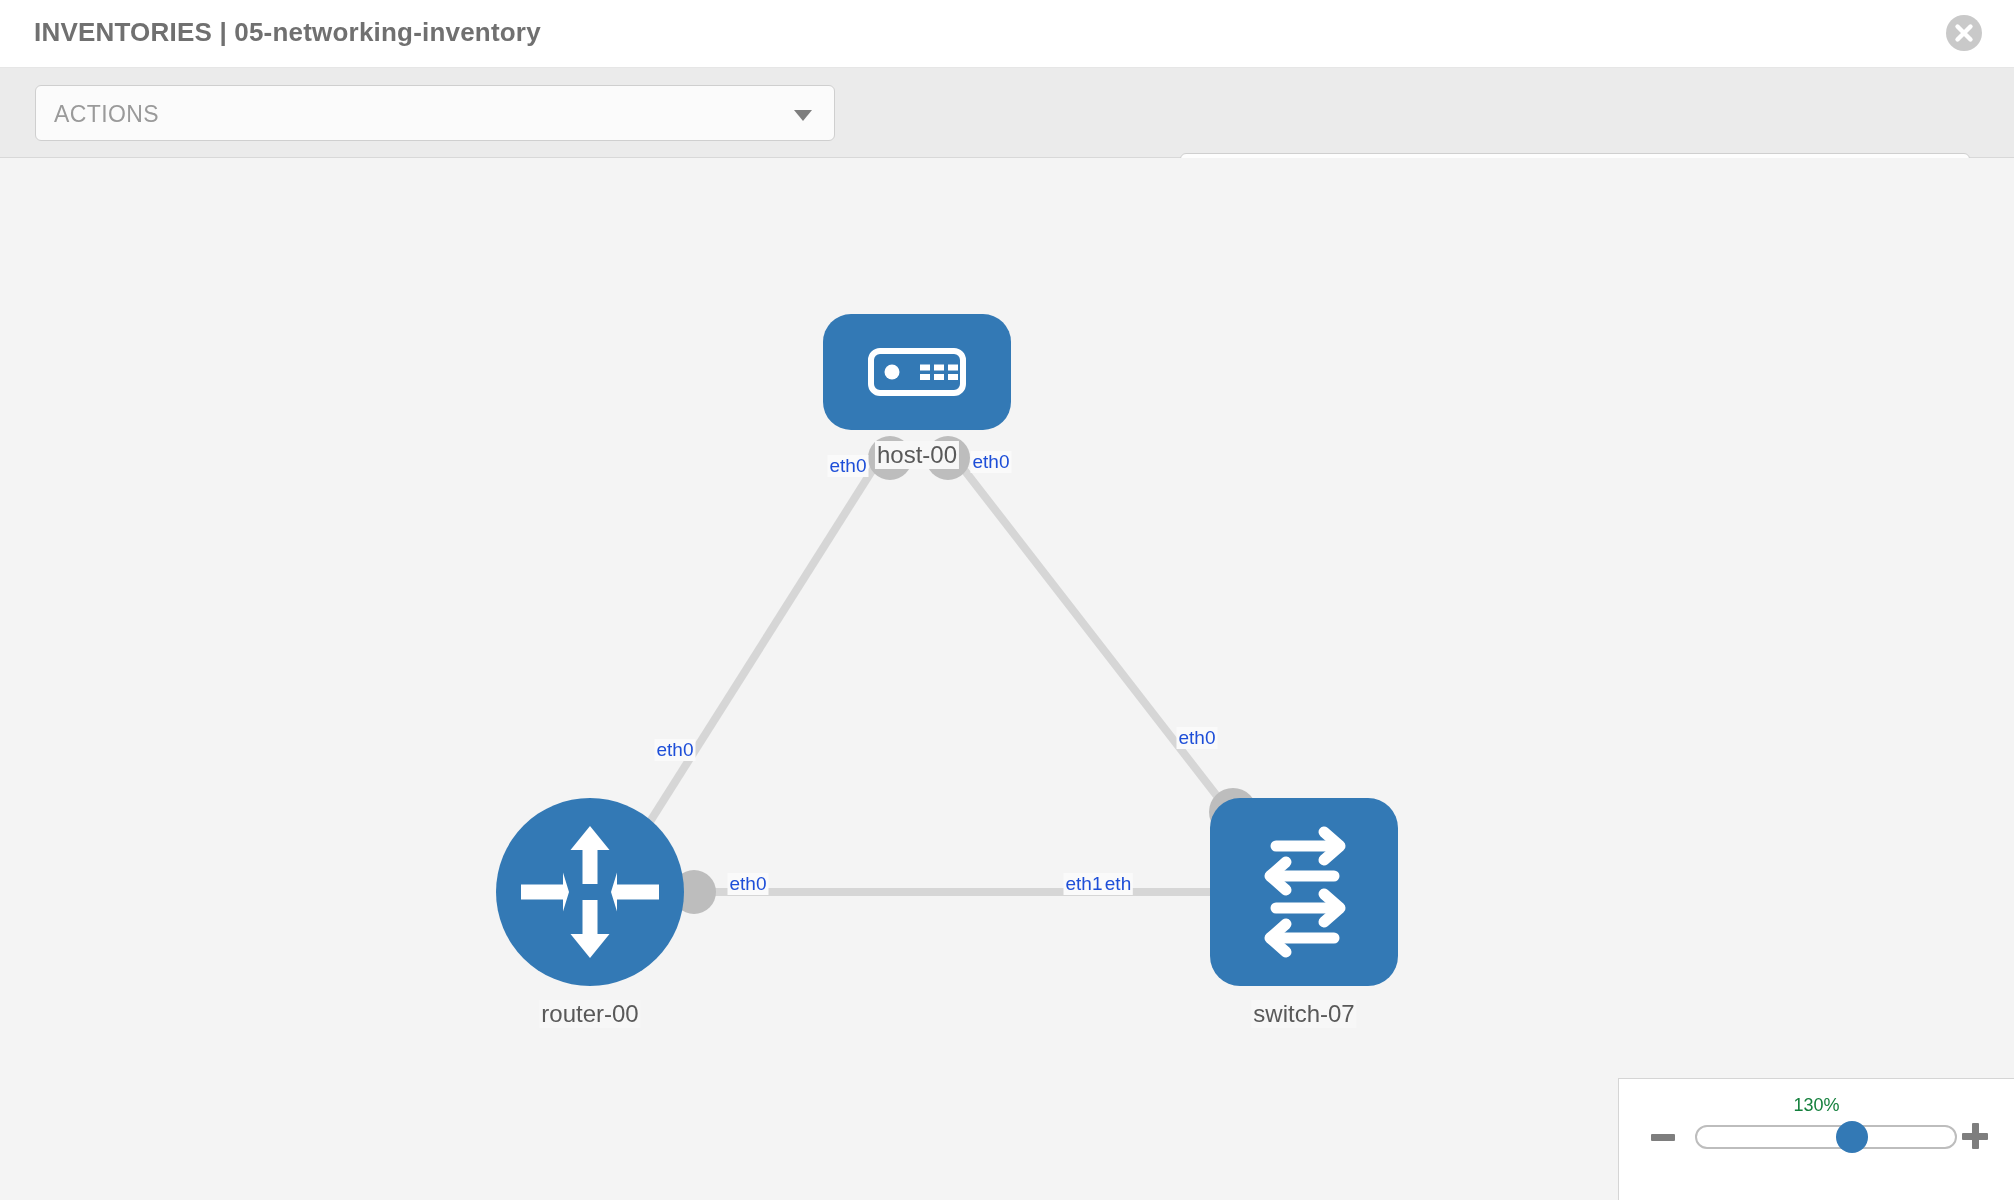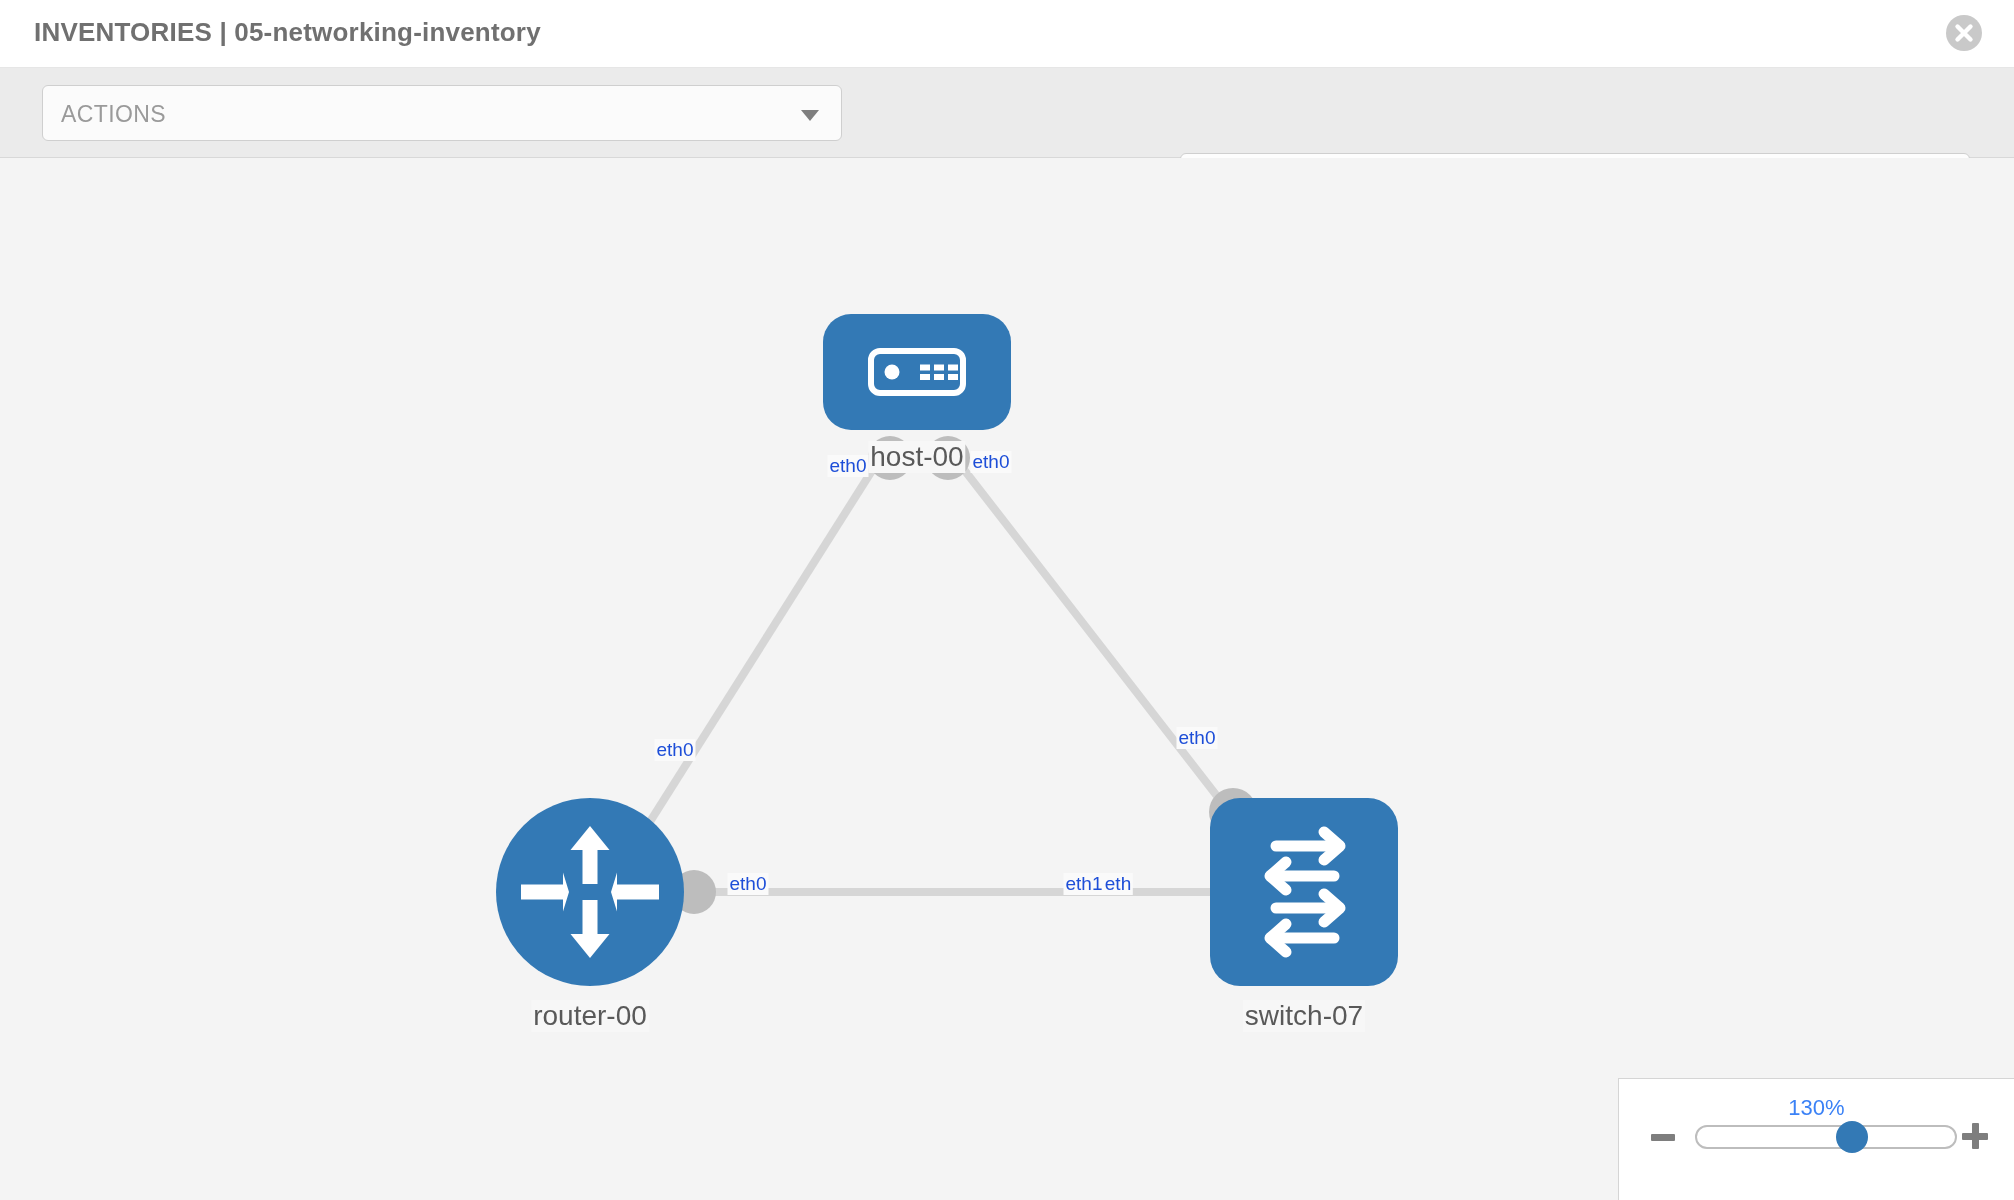--- a/index.html
+++ b/index.html
@@ -34,21 +34,20 @@
     position: absolute; left: 0; top: 68px; width: 2014px; height: 90px;
     background: #ebebeb;
     border-bottom: 1px solid #d8d8d8;
   }
   .actions-select {
     position: absolute; left: 35px; top: 17px;
     width: 800px; height: 56px;
     background: #fbfbfb;
     border: 1px solid #cfcfcf; border-radius: 6px;
     cursor: pointer;
-    margin-left: 7px;
   }
   .actions-select .label {
     position: absolute; left: 18px; top: 15px;
     font-size: 23px; color: #9a9a9a; letter-spacing: 0.4px;
   }
   .caret {
     position: absolute; right: 22px; top: 24px;
     width: 0; height: 0;
     border-left: 9px solid transparent;
     border-right: 9px solid transparent;
@@ -78,21 +77,21 @@
     position: absolute; left: 0; top: 158px;
     width: 2014px; height: 1042px;
     background: #f4f4f4;
     overflow: hidden;
   }
   .topology-svg { position: absolute; left: 0; top: 0; }
 
   
   .node-label {
     position: absolute;
-    font-size: 28px; color: #595959;
+    font-size: 24px; color: #595959;
     background: #f7f7f7;
     white-space: nowrap;
     transform: translateX(-50%);
     padding: 0 2px;
   }
   .iface-label {
     position: absolute;
     font-size: 19px; color: #1d4ed8;
     background: #fafafa;
     white-space: nowrap;
@@ -103,21 +102,21 @@
   
   .zoom-panel {
     position: absolute; right: 0; bottom: 0;
     width: 396px; height: 122px;
     background: #ffffff;
     border: 1px solid #d5d5d5;
     border-right: none; border-bottom: none;
   }
   .zoom-value {
     position: absolute; left: 0; right: 0; top: 16px;
-    text-align: center; font-size: 22px; color: #3b82f6;
+    text-align: center; font-size: 18px; color: #15803d;
   }
   .zoom-minus {
     position: absolute; left: 32px; top: 55px;
     width: 24px; height: 7px; background: #7e7e7e; border-radius: 1px;
     cursor: pointer;
   }
   .zoom-plus {
     position: absolute; right: 26px; top: 44px;
     width: 26px; height: 26px; cursor: pointer;
   }

